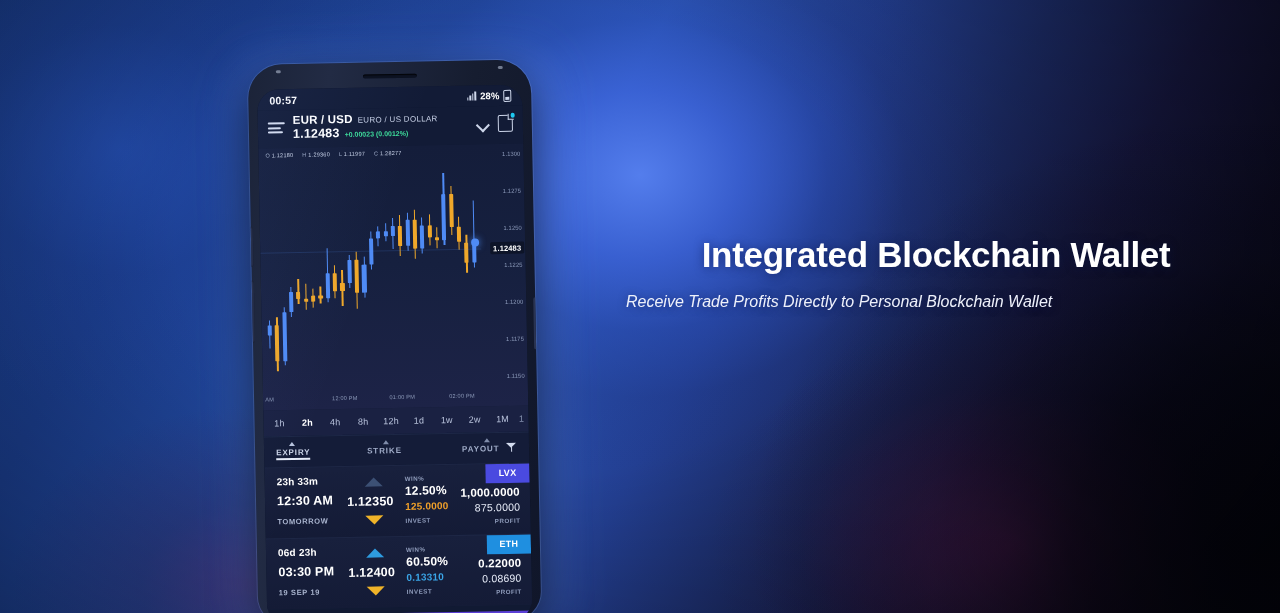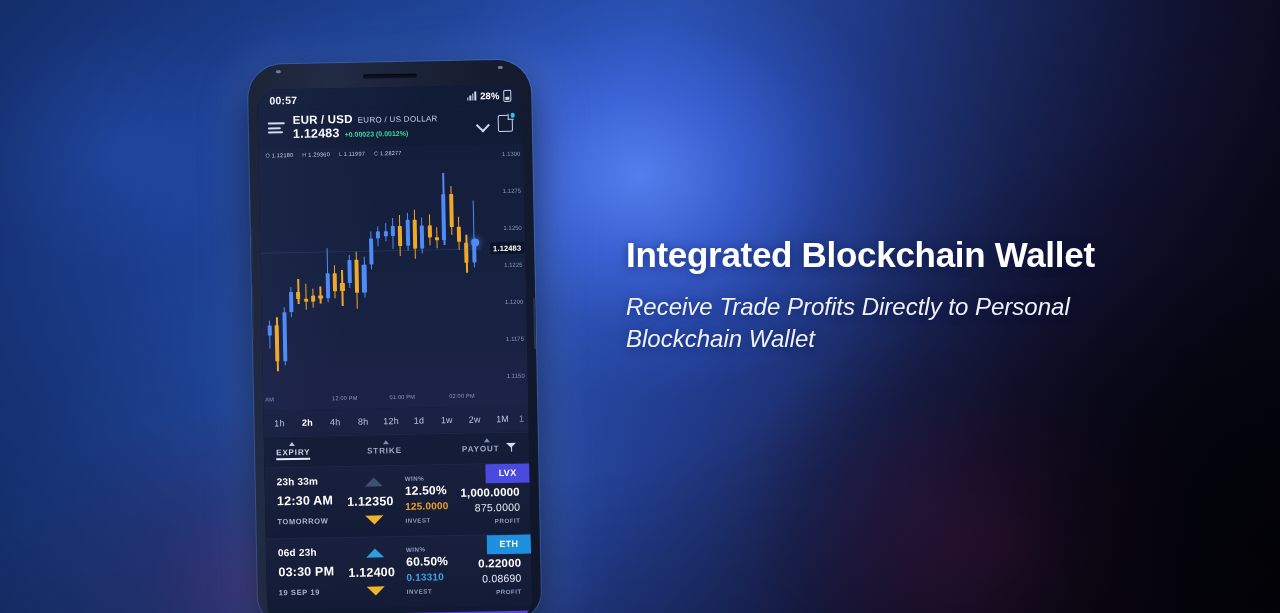--- a/index.html
+++ b/index.html
@@ -88,34 +88,35 @@
     width: 620px;
   }
   .h-title {
     color: #ffffff;
     font-size: 35px;
     font-weight: bold;
     letter-spacing: -0.3px;
     line-height: 1.06;
     white-space: nowrap;
     text-shadow: 0 1px 10px rgba(10,20,70,0.55);
+    text-align: center;
   }
   .h-sub {
     color: #ffffff;
     font-size: 29px;
     font-weight: bold;
     font-style: italic;
     line-height: 1.22;
     margin-top: 5px;
     max-width: 530px;
     text-shadow: 0 1px 10px rgba(10,20,70,0.5);
   }
   .h-desc {
     color: #eef1fb;
-    font-size: 24px;
+    font-size: 16px;
     font-style: italic;
     font-weight: normal;
     line-height: 1.35;
     margin-top: 18px;
     max-width: 470px;
     text-shadow: 0 1px 8px rgba(10,20,70,0.5);
   }
 
   
   #phone-wrap {

